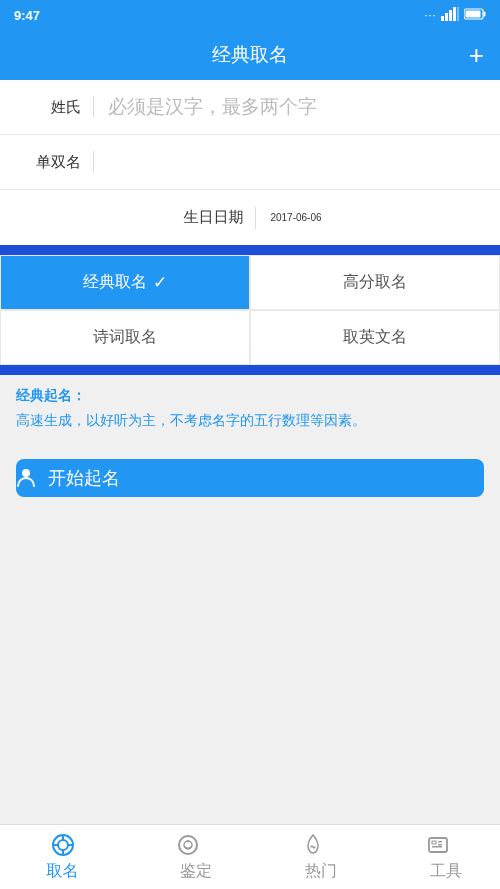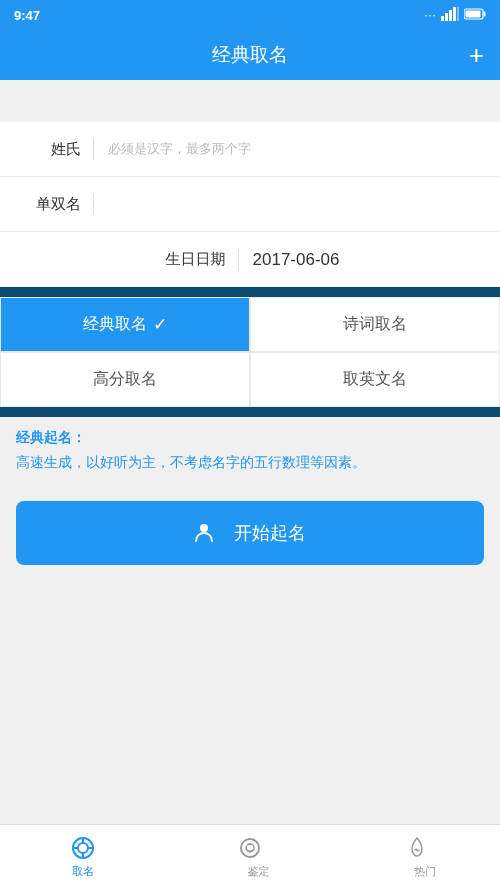--- a/index.html
+++ b/index.html
@@ -47,23 +47,22 @@
       position: absolute;
       right: 16px;
       color: white;
       font-size: 26px;
       font-weight: 300;
       cursor: pointer;
     }
 
     
     .main {
-      background: #0c4a6e;
+      background: #1d4ed8;
       flex: 1;
-      margin-top: 42px;
     }
 
     
     .form-section {
       background: white;
       margin-bottom: 10px;
     }
 
     .form-row {
       display: flex;
@@ -89,21 +88,21 @@
     .form-divider {
       width: 1px;
       height: 22px;
       background: #ddd;
       margin-right: 14px;
       flex-shrink: 0;
     }
 
     .form-input-placeholder {
       color: #bbb;
-      font-size: 13px;
+      font-size: 19px;
     }
 
     
     .toggle-group {
       display: flex;
       flex: 1;
       border: 2px solid #2196F3;
       border-radius: 6px;
       overflow: hidden;
       height: 38px;
@@ -121,21 +120,21 @@
       background: #2196F3;
       color: white;
     }
     .toggle-btn.inactive {
       background: white;
       color: #2196F3;
     }
 
     .date-value {
       color: #333;
-      font-size: 17px;
+      font-size: 10px;
     }
 
     
     .name-type-section {
       background: white;
       margin-bottom: 10px;
     }
     .name-type-grid {
       display: grid;
       grid-template-columns: 1fr 1fr;
@@ -184,27 +183,26 @@
     .start-btn-section {
       padding: 14px 16px 18px;
       background: #f0f0f0;
     }
     .start-btn {
       background: #2196F3;
       color: white;
       border: none;
       border-radius: 8px;
       width: 100%;
-      height: 64px;
+      height: 38px;
       font-size: 18px;
       display: flex;
       align-items: center;
-      justify-content: center;
-      cursor: pointer;
-      gap: 20px;
+      cursor: pointer;
+      gap: 12px;
     }
 
     
     .bottom-nav {
       position: absolute;
       bottom: 0;
       left: 0;
       width: 500px;
       height: 65px;
       background: white;
@@ -221,21 +219,21 @@
       cursor: pointer;
     }
     .nav-icon {
       width: 26px;
       height: 26px;
       display: flex;
       align-items: center;
       justify-content: center;
     }
     .nav-label {
-      font-size: 11px;
+      font-size: 16px;
     }
     .nav-item.active .nav-label { color: #2196F3; }
     .nav-item.inactive .nav-label { color: #999; margin-left: 17px; }
   </style>
 </head>
 <body>
 
 <div class="status-bar">
   <span class="status-bar-time">9:47</span>
   <div class="status-bar-icons">
@@ -287,24 +285,24 @@
     </div>
   </div>
 
   <div class="name-type-section">
     <div class="name-type-grid">
       <div class="name-type-item active">
         <span>经典取名</span>
         <span class="checkmark">✓</span>
       </div>
       <div class="name-type-item inactive">
-        <span>诗词取名</span>
+        <span>高分取名</span>
       </div>
       <div class="name-type-item inactive">
-        <span>高分取名</span>
+        <span>诗词取名</span>
       </div>
       <div class="name-type-item inactive">
         <span>取英文名</span>
       </div>
     </div>
   </div>
 
   <div class="desc-section">
     <div class="desc-title">经典起名：</div>
     <div class="desc-text">高速生成，以好听为主，不考虑名字的五行数理等因素。</div>
@@ -349,13 +347,25 @@
   </div>
   <div class="nav-item inactive">
     <div class="nav-icon">
       <svg width="24" height="24" viewBox="0 0 24 24">
         <path d="M12 2 C12 2 7 8 7 13 C7 17 9.5 20 12 20 C14.5 20 17 17 17 13 C17 8 12 2 12 2Z" stroke="#999" stroke-width="1.5" fill="none"></path>
         <path d="M10 14 C10 14 11 12 12 14 C13 16 14 14 14 14" stroke="#999" stroke-width="1.5" fill="none" stroke-linecap="round"></path>
       </svg>
     </div>
     <span class="nav-label">热门</span>
   </div>
+  <div class="nav-item inactive">
+    <div class="nav-icon">
+      <svg width="24" height="24" viewBox="0 0 24 24">
+        <rect x="3" y="5" width="18" height="14" rx="2" stroke="#999" stroke-width="1.8" fill="none"></rect>
+        <rect x="6" y="8" width="4" height="3" rx="0.5" stroke="#999" stroke-width="1.2" fill="none"></rect>
+        <rect x="12" y="8" width="4" height="1.5" rx="0.5" fill="#999"></rect>
+        <rect x="12" y="11" width="4" height="1.5" rx="0.5" fill="#999"></rect>
+        <rect x="6" y="13" width="10" height="1.5" rx="0.5" fill="#999"></rect>
+      </svg>
+    </div>
+    <span class="nav-label">工具</span>
+  </div>
 </div>
 
 </body></html>

